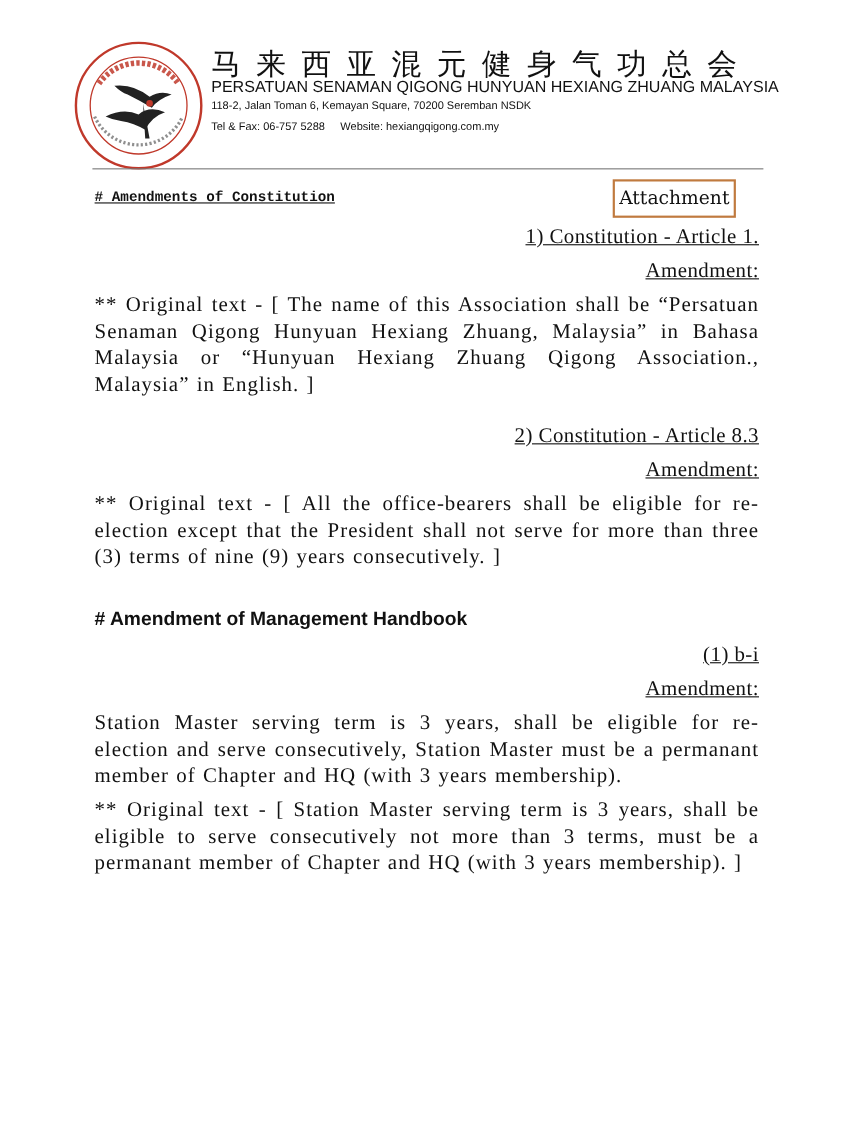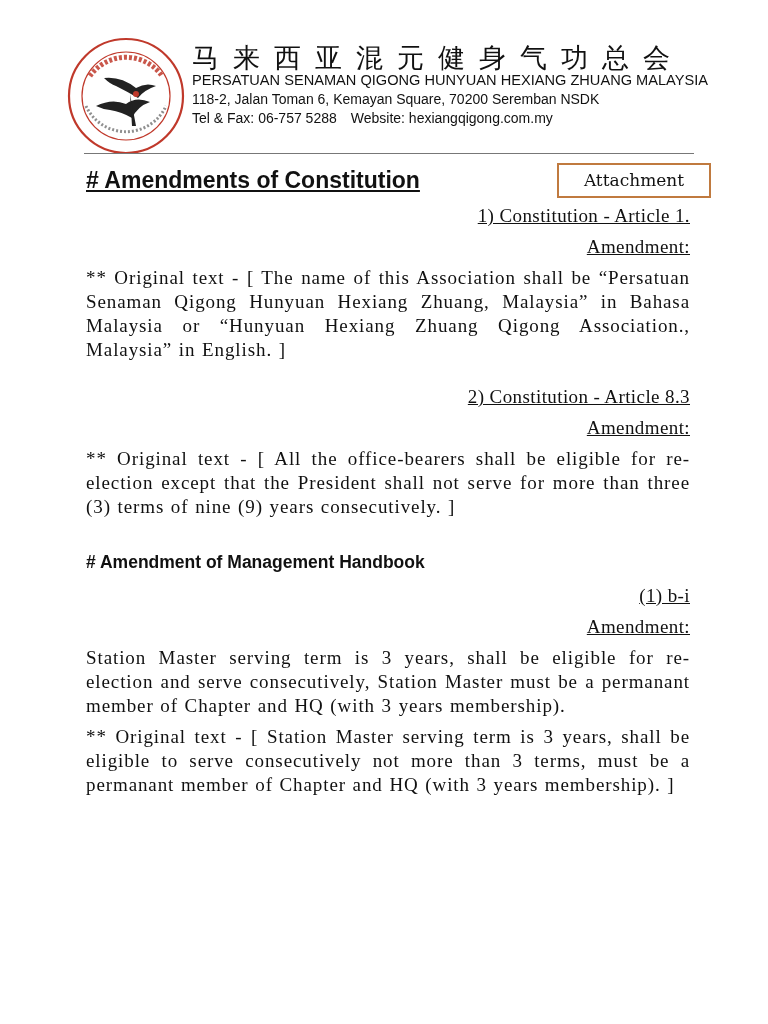--- a/index.html
+++ b/index.html
@@ -1,32 +1,32 @@
 <!DOCTYPE html>
 <html><head>
 <meta charset="utf-8">
 <style>
   html, body { margin: 0; padding: 0; background: #ffffff; }
   body { width: 768px; height: 1024px; position: relative; overflow: hidden; color: #111; }
 
   .logo { position: absolute; left: 66px; top: 36px; width: 120px; height: 120px; }
   .org-cn { position: absolute; left: 192px; top: 40px; font-family: "DejaVu Sans", sans-serif; font-size: 27px; letter-spacing: 14px; color: #111; white-space: nowrap; }
-  .org-line { position: absolute; left: 192px; font-family: "Liberation Sans", sans-serif; font-size: 14px; color: #111; white-space: nowrap; }
+  .org-line { position: absolute; left: 192px; font-family: "Liberation Sans", sans-serif; font-size: 10px; color: #111; white-space: nowrap; }
   .org-en { top: 72px; font-size: 14.6px; }
   .org-addr { top: 91px; }
   .org-tel { top: 110px; }
   .org-tel .gap { display: inline-block; width: 14px; }
 
   .rule { position: absolute; left: 84px; top: 153px; width: 610px; height: 0; border-top: 1.5px solid #777; }
 
-  .attach { position: absolute; left: 557px; top: 163px; width: 154px; height: 35px; border: 2px solid #c07a3f; box-sizing: border-box;
+  .attach { position: absolute; left: 557px; top: 163px; width: 112px; height: 35px; border: 2px solid #c07a3f; box-sizing: border-box;
             font-family: "DejaVu Serif", "Liberation Serif", serif; font-size: 17px; line-height: 31px; text-align: center; }
 
   .content { position: absolute; left: 86px; top: 168px; width: 604px; }
-  .h1 { font-family: Liberation Sans, sans-serif; font-weight: bold; font-size: 23px; text-decoration: underline; margin: 0 0 12px 0; height: 24px; line-height: 24px; }
+  .h1 { font-family: Liberation Mono, monospace; font-weight: bold; font-size: 13px; text-decoration: underline; margin: 0 0 12px 0; height: 24px; line-height: 24px; }
   .h1s { font-family: "Liberation Sans", sans-serif; font-weight: bold; font-size: 17.5px; margin: 0 0 10px 0; line-height: 24px; }
   .h2s { font-family: "Liberation Sans", sans-serif; font-size: 17.5px; text-decoration: underline; margin: 0 0 6px 0; line-height: 24px; }
   .u { font-family: "Liberation Serif", serif; font-size: 19px; text-decoration: underline; line-height: 24px; margin: 0 0 7px 0; letter-spacing: 0.4px; text-align: right; }
   .p { font-family: "Liberation Serif", serif; font-size: 19px; line-height: 24px; margin: 0 0 7px 0; letter-spacing: 0.9px; word-spacing: 1px; text-align: justify; }
   .gap-sec { height: 16px; }
   .gap-big { height: 24px; }
 </style>
 </head>
 <body>
 

